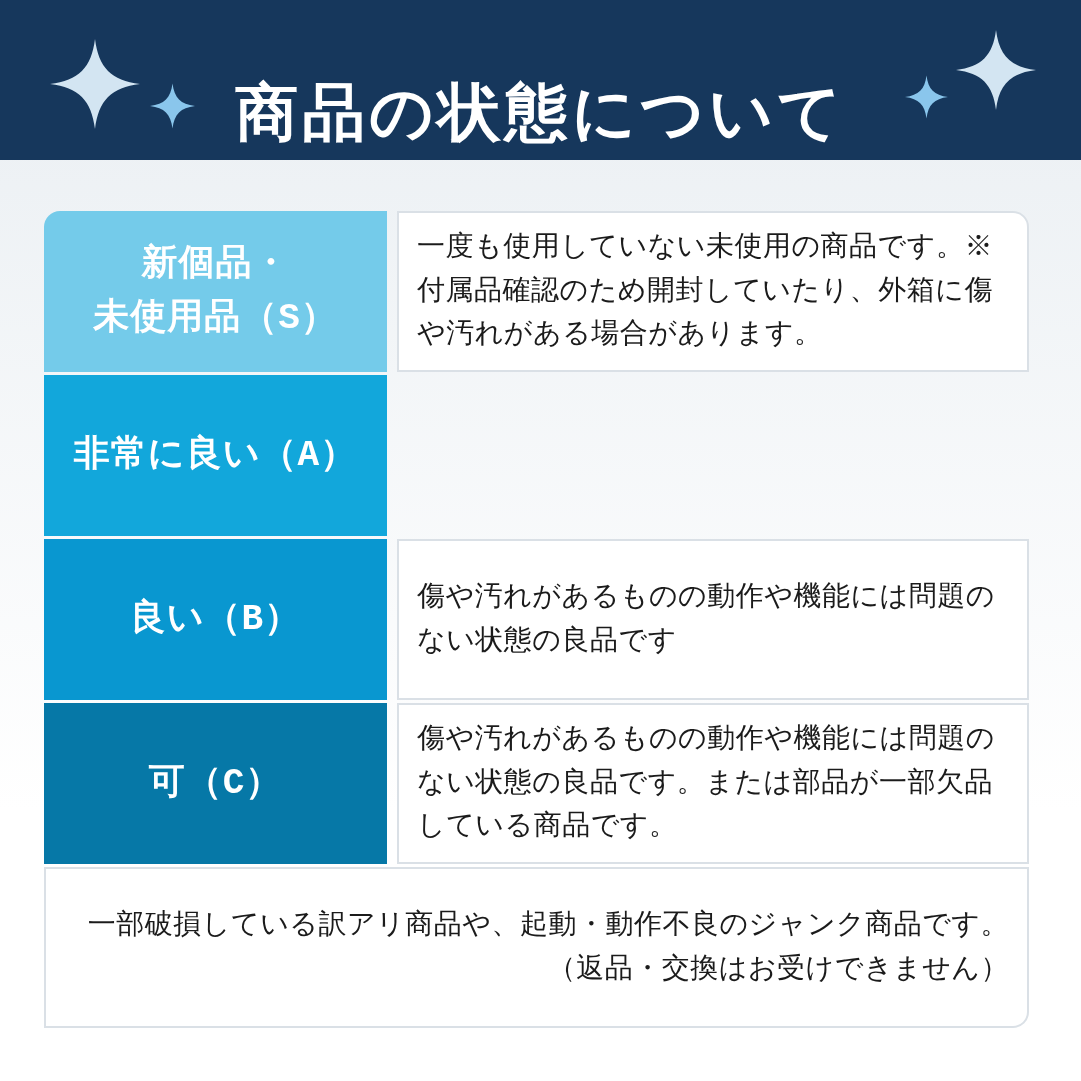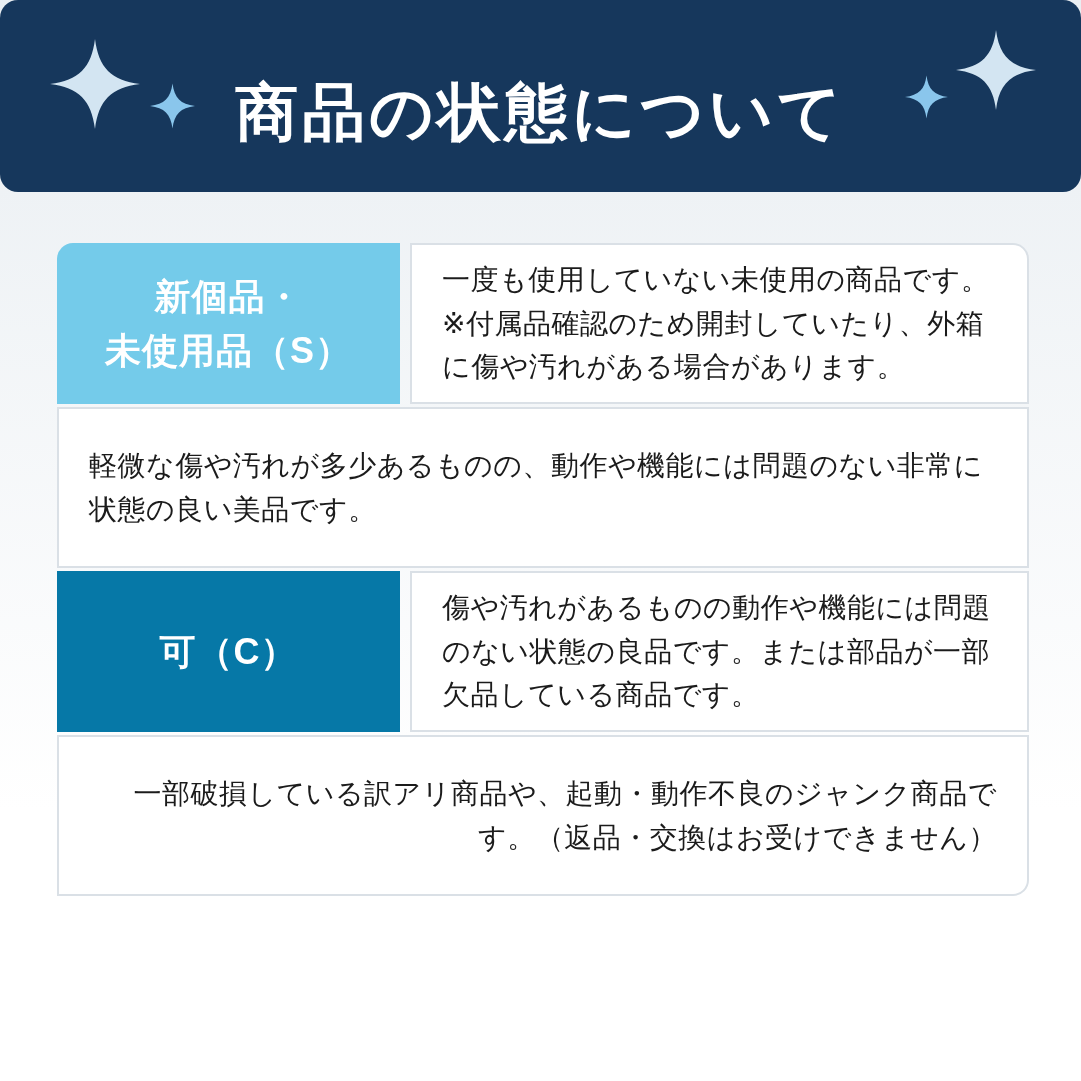--- a/index.html
+++ b/index.html
@@ -10,23 +10,22 @@
     width: 1081px;
     height: 1081px;
     font-family: "Liberation Sans", "DejaVu Sans", sans-serif;
     background: linear-gradient(180deg, var(--page_top) 0%, var(--page_bottom) 75%);
     overflow: hidden;
   }
   
   .header {
     position: relative;
     width: 100%;
-    height: 192px;
+    height: 160px;
     background: var(--header_bg);
-    border-radius: 18px;
   }
   .title {
     position: absolute;
     left: 0;
     right: 0;
     top: 36px;
     text-align: center;
     color: #ffffff;
     font-size: 63px;
     font-weight: bold;
@@ -39,21 +38,22 @@
   .sparkle svg { display: block; width: 100%; height: 100%; }
   .spark-big  { fill: var(--sparkle_big); }
   .spark-small{ fill: var(--sparkle_small); }
   .sp-left-big   { left: 50px;  top: 28px;  width: 90px;  height: 112px; }
   .sp-left-small { left: 150px; top: 78px;  width: 45px;  height: 56px; }
   .sp-right-small{ left: 905px; top: 70px;  width: 43px;  height: 54px; }
   .sp-right-big  { left: 956px; top: 20px;  width: 80px;  height: 100px; }
 
   
   .table {
-    margin: 51px 52px 0 57px;
+    margin: 51px 52px 0 44px;
+    font-family: Liberation Mono, monospace;
   }
   .row {
     display: flex;
     gap: 10px;
     margin-bottom: 3px;
     height: 161px;
   }
   .grade {
     width: 343px;
     flex: 0 0 343px;
@@ -68,21 +68,21 @@
     white-space: pre-line;
     line-height: 1.5;
   }
   .desc {
     flex: 1;
     background: var(--cell_bg);
     border: 2px solid var(--cell_border);
     box-sizing: border-box;
     display: flex;
     align-items: center;
-    padding: 0 30px;
+    padding: 0 18px;
     color: var(--desc_text);
     font-size: 28px;
     font-weight: 500;
     line-height: 1.55;
     letter-spacing: 0.5px;
   }
   .r0 .grade { background: var(--row1_bg); border-radius: 16px 0 0 0; }
   .r1 .grade { background: var(--row2_bg); }
   .r2 .grade { background: var(--row3_bg); }
   .r3 .grade { background: var(--row4_bg); text-align: center; }
@@ -119,22 +119,26 @@
 
 <div class="table">
   <div class="row r0">
     <div class="grade">新個品・
 未使用品（S）</div>
     <div class="desc">
         <span>一度も使用していない未使用の商品です。※付属品確認のため開封していたり、外箱に傷や汚れがある場合があります。</span>
       </div>
   </div>
   <div class="row r1">
+    <div class="grade">非常に良い（A）</div>
+  </div>
+  <div class="row r2">
+    <div class="grade">良い（B）</div>
     <div class="desc">
-        <span>軽微な傷や汚れが多少あるものの、動作や機能には問題のない非常に状態の良い美品です。</span>
+        <span>傷や汚れがあるものの動作や機能には問題のない状態の良品です</span>
       </div>
   </div>
   <div class="row r3">
     <div class="grade">可（C）</div>
     <div class="desc">
         <span>傷や汚れがあるものの動作や機能には問題のない状態の良品です。または部品が一部欠品している商品です。</span>
       </div>
   </div>
   <div class="row r4">
     <div class="desc">

